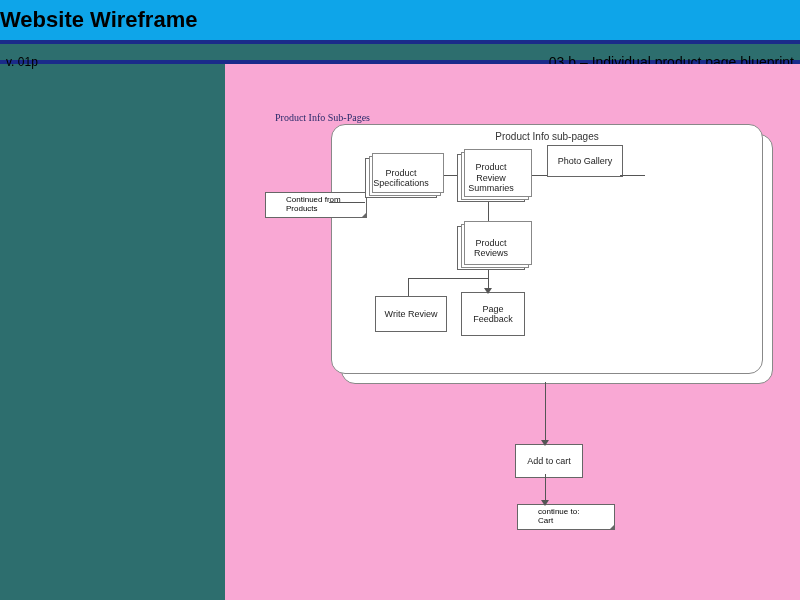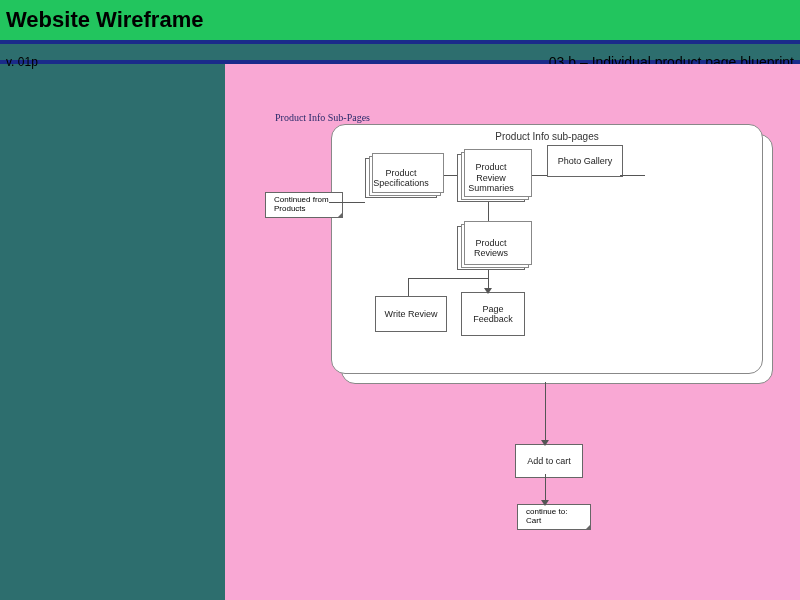--- a/index.html
+++ b/index.html
@@ -1,35 +1,35 @@
 <!DOCTYPE html>
 <html><head>
 <meta charset="utf-8">
 <style>
   html,body{margin:0;padding:0;width:800px;height:600px;font-family:Arial,Helvetica,sans-serif;background:#fff;overflow:hidden}
   .header{background:#2d6e6e;height:60px;border-bottom:4px solid #1a2b8a;position:relative}
-  .header-inner{background:#22c55e;position:absolute;left:0;top:0;right:0;height:40px;border-bottom:4px solid #1a2b8a;display:flex;align-items:center;padding:0 6px}
+  .header-inner{background:#0ea5e9;position:absolute;left:0;top:0;right:0;height:40px;border-bottom:4px solid #1a2b8a;display:flex;align-items:center;padding:0 0}
   .title{font-size:22px;font-weight:bold;color:#000}
   .subbar{position:absolute;left:0;top:40px;right:0;height:20px;display:flex;align-items:center;justify-content:space-between;padding:12px 6px;color:#000;font-size:12px}
   .subbar .left{color:#000}
   .subbar .right{font-weight:normal;font-size:14px}
   .body{display:flex;height:536px}
   .sidebar{width:225px;background:#2d6e6e;height:100%}
   .canvas{flex:1;position:relative;background:#f9a8d4}
   .slabel{position:absolute;font-size:10px;color:#2a2a6a;font-family:Georgia,serif}
   .panel{position:absolute;border:1px solid #888;border-radius:14px;background:#fff}
   .panel.b{left:116px;top:70px;width:430px;height:248px}
   .panel.a{left:106px;top:60px;width:430px;height:248px}
   .panel-title{position:absolute;top:6px;width:100%;text-align:center;font-size:10px;color:#333}
   .box{position:absolute;border:1px solid #666;background:#fff;font-size:9px;color:#222;display:flex;align-items:center;justify-content:center;text-align:center;padding:2px;line-height:1.15}
   .stack::before,.stack::after{content:"";position:absolute;border:1px solid #888;background:#fff;width:100%;height:100%;z-index:-1}
   .stack::before{left:3px;top:-3px}
   .stack::after{left:6px;top:-6px}
   .stack{z-index:1}
-  .tag{position:absolute;border:1px solid #666;background:#fff;font-size:8px;padding:3px 8px;line-height:1.1}
+  .tag{position:absolute;border:1px solid #666;background:#fff;font-size:8px;padding:3px 20px;line-height:1.1}
   .tag::after{content:"";position:absolute;right:-1px;bottom:-1px;width:0;height:0;border-left:6px solid transparent;border-bottom:6px solid #666}
   .line{position:absolute;background:#555}
   .arrow-down{position:absolute;width:0;height:0;border-left:4px solid transparent;border-right:4px solid transparent;border-top:6px solid #555}
 </style>
 </head>
 <body>
 
 <div class="header">
   <div class="header-inner">
     <div class="title">Website Wireframe</div>

